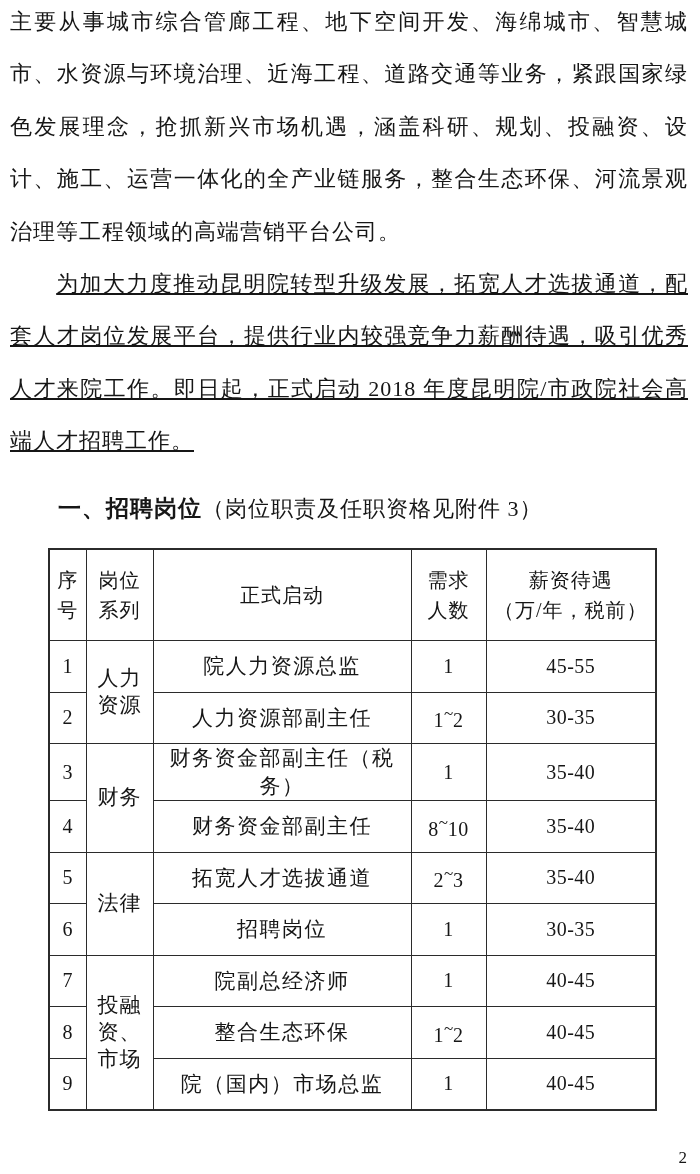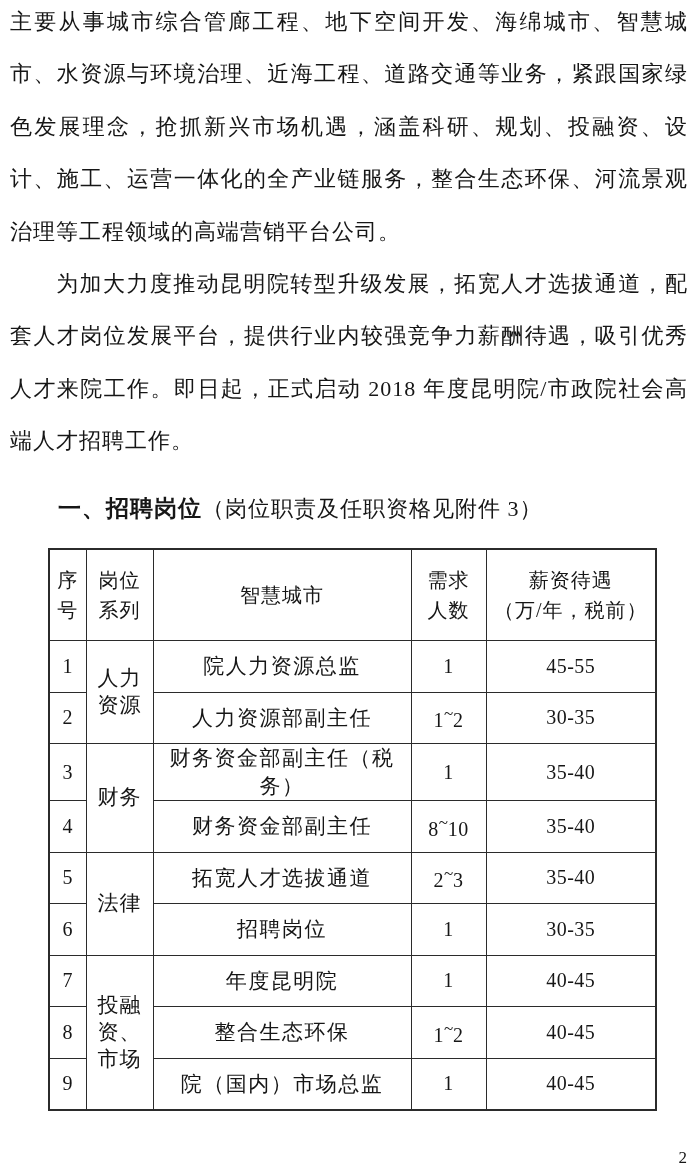--- a/index.html
+++ b/index.html
@@ -24,20 +24,21 @@
     letter-spacing: 1px;
     text-align: justify;
     text-justify: inter-character;
     margin: 0;
   }
   .body-text.first {
     margin-top: -4px;
   }
   .body-text.indent {
     text-indent: 2.1em;
+    text-decoration: underline;
   }
   .section-heading {
     margin: 24px 0 0 0;
     padding-left: 48px;
     font-size: 23px;
     line-height: 34px;
     font-weight: normal;
     letter-spacing: 1px;
   }
   .section-heading .title {
@@ -121,21 +122,21 @@
       <col style="width:258px">
       <col style="width:75px">
       <col style="width:170px">
     </colgroup>
     <thead>
       <tr class="header-row">
         <th>序
 号</th>
         <th>岗位
 系列</th>
-        <th>智慧城市</th>
+        <th>正式启动</th>
         <th>需求
 人数</th>
         <th>薪资待遇
 （万/年，税前）</th>
       </tr>
     </thead>
     <tbody>
       <tr>
         <td class="cell-no">1</td>
         <td class="cell-series" rowspan="2">人力资源</td>
@@ -171,21 +172,21 @@
       </tr>
       <tr>
         <td class="cell-no">6</td>
         <td class="cell-name">招聘岗位</td>
         <td class="cell-demand">1</td>
         <td class="cell-salary">30-35</td>
       </tr>
       <tr>
         <td class="cell-no">7</td>
         <td class="cell-series" rowspan="3">投融资、市场</td>
-        <td class="cell-name">年度昆明院</td>
+        <td class="cell-name">院副总经济师</td>
         <td class="cell-demand">1</td>
         <td class="cell-salary">40-45</td>
       </tr>
       <tr>
         <td class="cell-no">8</td>
         <td class="cell-name">整合生态环保</td>
         <td class="cell-demand">1<sup class="tld">~</sup>2</td>
         <td class="cell-salary">40-45</td>
       </tr>
       <tr>

